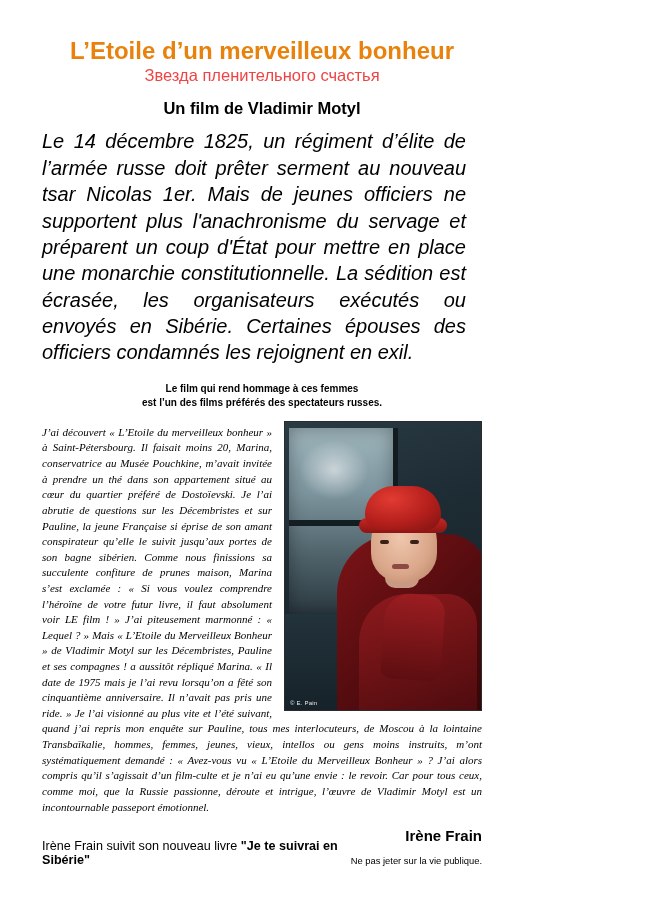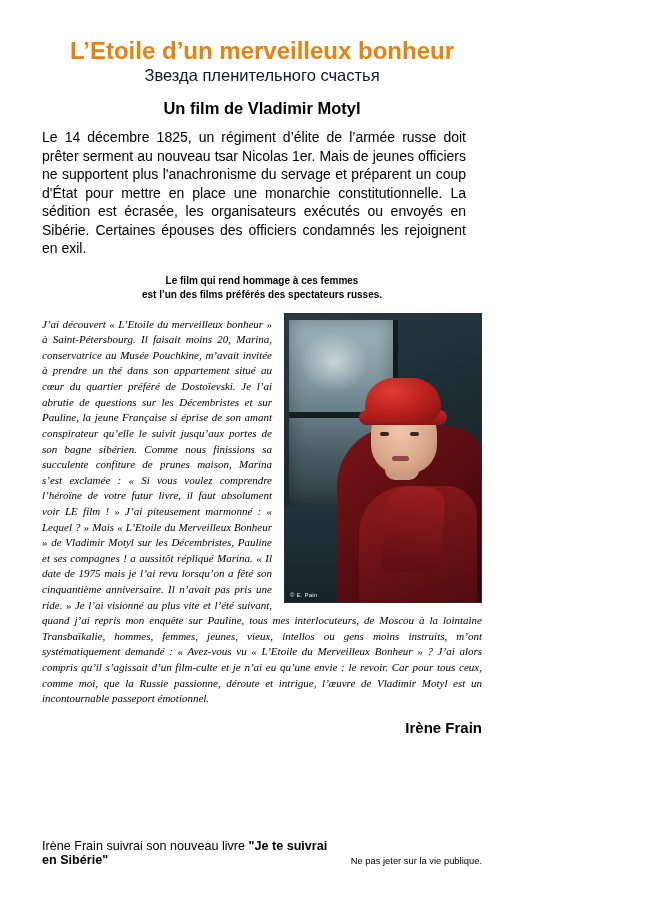--- a/index.html
+++ b/index.html
@@ -28,39 +28,40 @@
     font-size: 24px;
     color: #E8820C;
     letter-spacing: 0px;
     margin: 8px 0 2px 0;
     line-height: 1.1;
   }
   .title-ru {
     text-align: center;
     font-family: "Liberation Sans", sans-serif;
     font-size: 16.5px;
-    color: #0f172a;
+    color: #ef4444;
     margin: 1px 0 6px 0;
     line-height: 1.15;
   }
   .title-film {
     text-align: center;
     font-family: "Liberation Sans", sans-serif;
     font-weight: bold;
     font-size: 16.5px;
     color: #000000;
     margin: 14px 0 10px 0;
   }
   .synopsis {
     font-family: "Liberation Sans", sans-serif;
-    font-size: 14px;
+    font-size: 20px;
     line-height: 1.32;
     text-align: justify;
     text-justify: inter-word;
     margin: 0 16px 6px 0;
+    font-style: italic;
   }
   .tagline {
     font-family: "Liberation Sans", sans-serif;
     font-weight: bold;
     font-size: 10px;
     text-align: center;
     line-height: 1.45;
     margin: 16px 0 6px 0;
   }
   .tagline .l2 {
@@ -262,18 +263,18 @@
       <div class="ph-credit">© E. Pain</div>
     </div>
   </div>
 
   <p class="testimony">J’ai découvert « L’Etoile du merveilleux bonheur » à Saint-Pétersbourg. Il faisait moins 20, Marina, conservatrice au Musée Pouchkine, m’avait invitée à prendre un thé dans son appartement situé au cœur du quartier préféré de Dostoïevski. Je l’ai abrutie de questions sur les Décembristes et sur Pauline, la jeune Française si éprise de son amant conspirateur qu’elle le suivit jusqu’aux portes de son bagne sibérien. Comme nous finissions sa succulente confiture de prunes maison, Marina s’est exclamée : « Si vous voulez comprendre l’héroïne de votre futur livre, il faut absolument voir LE film ! » J’ai piteusement marmonné : « Lequel ? » Mais « L’Etoile du Merveilleux Bonheur » de Vladimir Motyl sur les Décembristes, Pauline et ses compagnes ! a aussitôt répliqué Marina. « Il date de 1975 mais je l’ai revu lorsqu’on a fêté son cinquantième anniversaire. Il n’avait pas pris une ride. » Je l’ai visionné au plus vite et l’été suivant, quand j’ai repris mon enquête sur Pauline, tous mes interlocuteurs, de Moscou à la lointaine Transbaïkalie, hommes, femmes, jeunes, vieux, intellos ou gens moins instruits, m’ont systématiquement demandé : « Avez-vous vu « L’Etoile du Merveilleux Bonheur » ? J’ai alors compris qu’il s’agissait d’un film-culte et je n’ai eu qu’une envie : le revoir. Car pour tous ceux, comme moi, que la Russie passionne, déroute et intrigue, l’œuvre de Vladimir Motyl est un incontournable passeport émotionnel.</p>
 
   <div class="signature">Irène Frain</div>
 
   <div class="footer">
     <div class="footer-left">
-      <span>Irène Frain suivrai son nouveau livre </span><b>"Je te suivrai en Sibérie"</b>
+      <span>Irène Frain suivit son nouveau livre </span><b>"Je te suivrai en Sibérie"</b>
     </div>
     <div class="footer-right">Ne pas jeter sur la vie publique.</div>
   </div>
 
 </div>
 
 </body></html>

